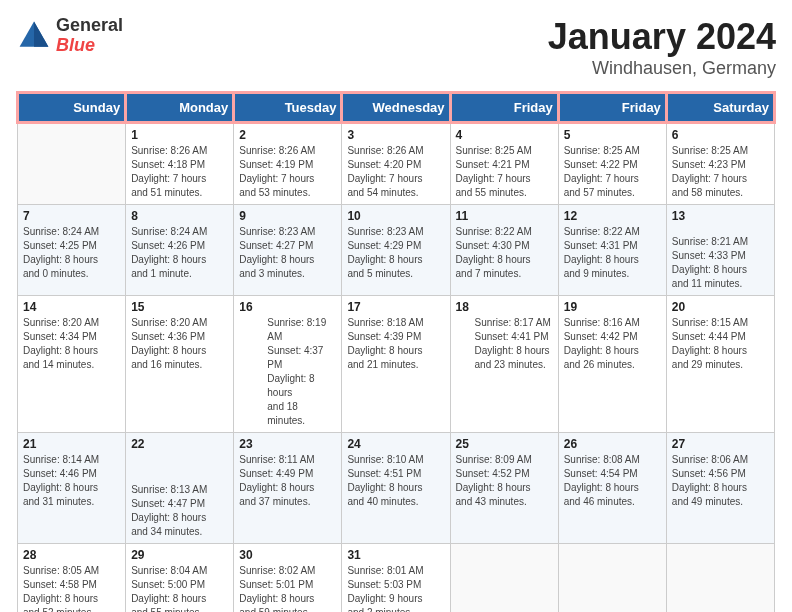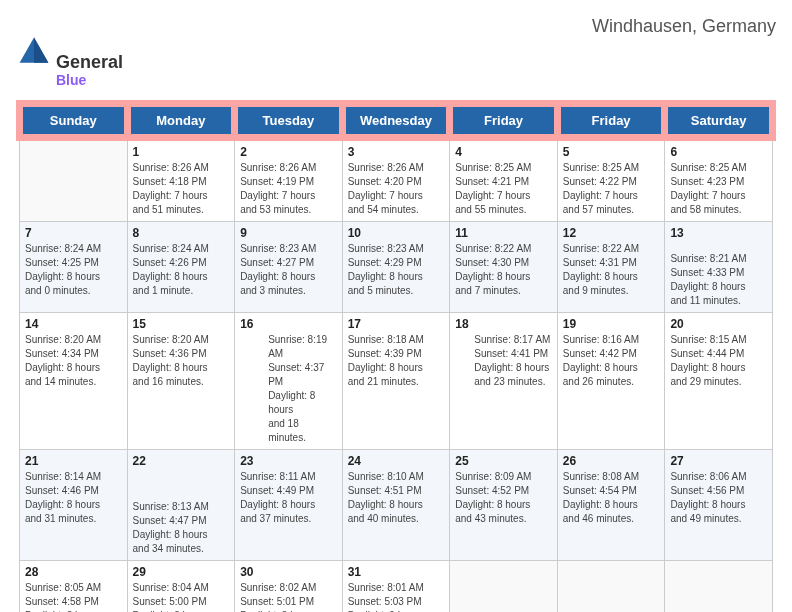--- a/index.html
+++ b/index.html
@@ -18,31 +18,31 @@
     }
     .logo {
       display: flex;
       align-items: center;
       gap: 4px;
     }
     .logo-text {
       display: flex;
       flex-direction: column;
       line-height: 1.1;
-      margin-top: 37px;
     }
     .logo-general {
       font-size: 18px;
       font-weight: bold;
       color: #333;
     }
     .logo-blue {
-      font-size: 14px;
-      font-weight: bold;
-      color: #8b5cf6;
+      font-size: 18px;
+      font-weight: bold;
+      color: #ef4444;
+      font-style: italic;
     }
     .logo-icon {
       width: 36px;
       height: 36px;
     }
     .title-block {
       text-align: right;
     }
     .month-title {
       font-size: 36px;
@@ -56,22 +56,22 @@
     .calendar {
       width: 100%;
       border-collapse: collapse;
     }
     .calendar th {
       background: #2566a8;
       color: #fff;
       font-size: 13px;
       font-weight: bold;
       padding: 6px 4px;
-      text-align: center;
-      border: 7px solid #fca5a5;
+      text-align: right;
+      border: 3px solid #fca5a5;
     }
     .calendar td {
       border: 1px solid #ccc;
       vertical-align: top;
       padding: 4px 5px;
       font-size: 10.5px;
       color: #333;
       width: calc(100% / 7);
       min-height: 80px;
       height: 80px;
@@ -107,20 +107,21 @@
     <svg class="logo-icon" viewBox="0 0 40 40">
       <polygon points="20,4 36,32 4,32" fill="#2566a8"></polygon>
       <polygon points="20,4 36,32 20,32" fill="#1a4f8a"></polygon>
     </svg>
     <div class="logo-text">
       <span class="logo-general">General</span>
       <span class="logo-blue">Blue</span>
     </div>
   </div>
   <div class="title-block">
+    <div class="month-title">January 2024</div>
     <div class="location">Windhausen, Germany</div>
   </div>
 </div>
 
 <table class="calendar">
   <thead>
     <tr id="weekday-header">
         <th>Sunday</th>
         <th>Monday</th>
         <th>Tuesday</th>

